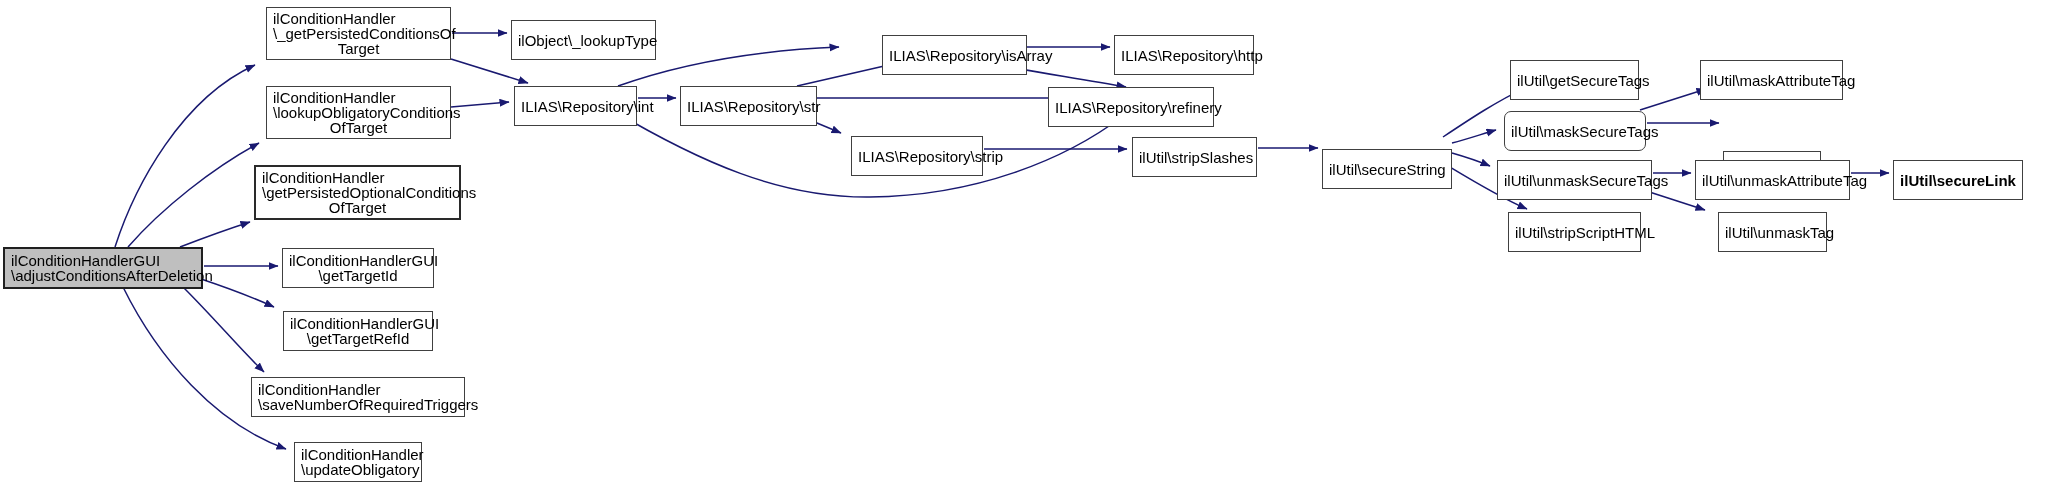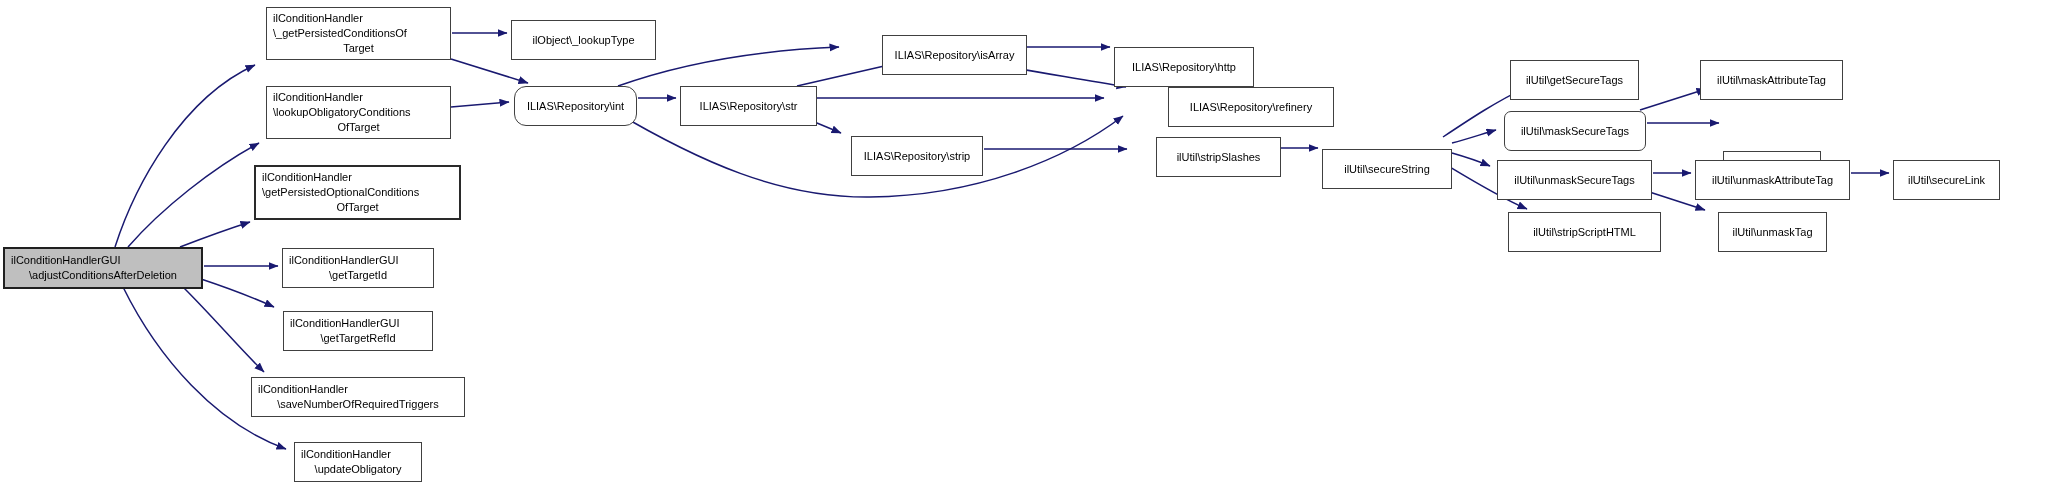--- a/index.html
+++ b/index.html
@@ -11,21 +11,21 @@
     overflow:hidden;
   }
   svg.edges{position:absolute;left:0;top:0;}
   .edge{stroke:#191970;stroke-width:1.5;fill:none;}
   .node{
     position:absolute;
     box-sizing:border-box;
     background:#ffffff;
     border:1.2px solid #404040;
     color:#000000;
-    font-size:11px;
+    font-size:15px;
     line-height:15px;
     display:flex;
     flex-direction:column;
     justify-content:center;
     padding:19px 6px;
     white-space:nowrap;
     cursor:pointer;
   }
   .node .line{text-align:center;}
   .node .line-left{text-align:left;}
@@ -109,65 +109,65 @@
       <div class="line line-left">ilConditionHandler</div>
       <div class="line">\saveNumberOfRequiredTriggers</div>
     </div>
   <div class="node" style="left:294px;top:442px;width:128px;height:40px;">
       <div class="line line-left">ilConditionHandler</div>
       <div class="line">\updateObligatory</div>
     </div>
   <div class="node" style="left:511px;top:20px;width:145px;height:24px;">
       <div class="line">ilObject\_lookupType</div>
     </div>
-  <div class="node" style="left:514px;top:86px;width:123px;height:24px;border-radius:12px;">
+  <div class="node" style="left:514px;top:86px;width:123px;height:24px;">
       <div class="line">ILIAS\Repository\int</div>
     </div>
   <div class="node" style="left:680px;top:86px;width:137px;height:24px;">
       <div class="line">ILIAS\Repository\str</div>
     </div>
   <div class="node" style="left:843px;top:35px;width:145px;height:25px;margin-left:39px;">
       <div class="line">ILIAS\Repository\isArray</div>
     </div>
   <div class="node" style="left:851px;top:136px;width:132px;height:25px;">
       <div class="line">ILIAS\Repository\strip</div>
     </div>
-  <div class="node" style="left:1114px;top:35px;width:140px;height:25px;margin-top:12px;">
+  <div class="node" style="left:1114px;top:35px;width:140px;height:25px;">
       <div class="line">ILIAS\Repository\http</div>
     </div>
-  <div class="node" style="left:1168px;top:87px;width:166px;height:37px;">
+  <div class="node" style="left:1048px;top:87px;width:166px;height:37px;">
       <div class="line">ILIAS\Repository\refinery</div>
     </div>
-  <div class="node" style="left:1132px;top:137px;width:125px;height:24px;margin-left:24px;">
+  <div class="node" style="left:1132px;top:137px;width:125px;height:24px;">
       <div class="line">ilUtil\stripSlashes</div>
     </div>
   <div class="node" style="left:1322px;top:149px;width:130px;height:24px;">
       <div class="line">ilUtil\secureString</div>
     </div>
   <div class="node" style="left:1510px;top:60px;width:129px;height:25px;">
       <div class="line">ilUtil\getSecureTags</div>
     </div>
   <div class="node" style="left:1504px;top:111px;width:142px;height:25px;border-radius:7px;">
       <div class="line">ilUtil\maskSecureTags</div>
     </div>
   <div class="node" style="left:1497px;top:160px;width:155px;height:26px;">
       <div class="line">ilUtil\unmaskSecureTags</div>
     </div>
-  <div class="node" style="left:1508px;top:212px;width:153px;height:24px;">
+  <div class="node" style="left:1508px;top:212px;width:133px;height:24px;">
       <div class="line">ilUtil\stripScriptHTML</div>
     </div>
   <div class="node" style="left:1700px;top:60px;width:143px;height:26px;">
       <div class="line">ilUtil\maskAttributeTag</div>
     </div>
   <div class="node" style="left:1723px;top:110px;width:98px;height:26px;margin-top:41px;">
       <div class="line">ilUtil\maskTag</div>
     </div>
   <div class="node" style="left:1695px;top:160px;width:155px;height:26px;">
       <div class="line">ilUtil\unmaskAttributeTag</div>
     </div>
   <div class="node" style="left:1718px;top:212px;width:109px;height:24px;">
       <div class="line">ilUtil\unmaskTag</div>
     </div>
-  <div class="node" style="left:1893px;top:160px;width:107px;height:26px;">
+  <div class="node" style="left:1893px;top:160px;width:130px;height:26px;font-weight:bold;">
       <div class="line">ilUtil\secureLink</div>
     </div>
 
 </div>
 
 </body></html>

